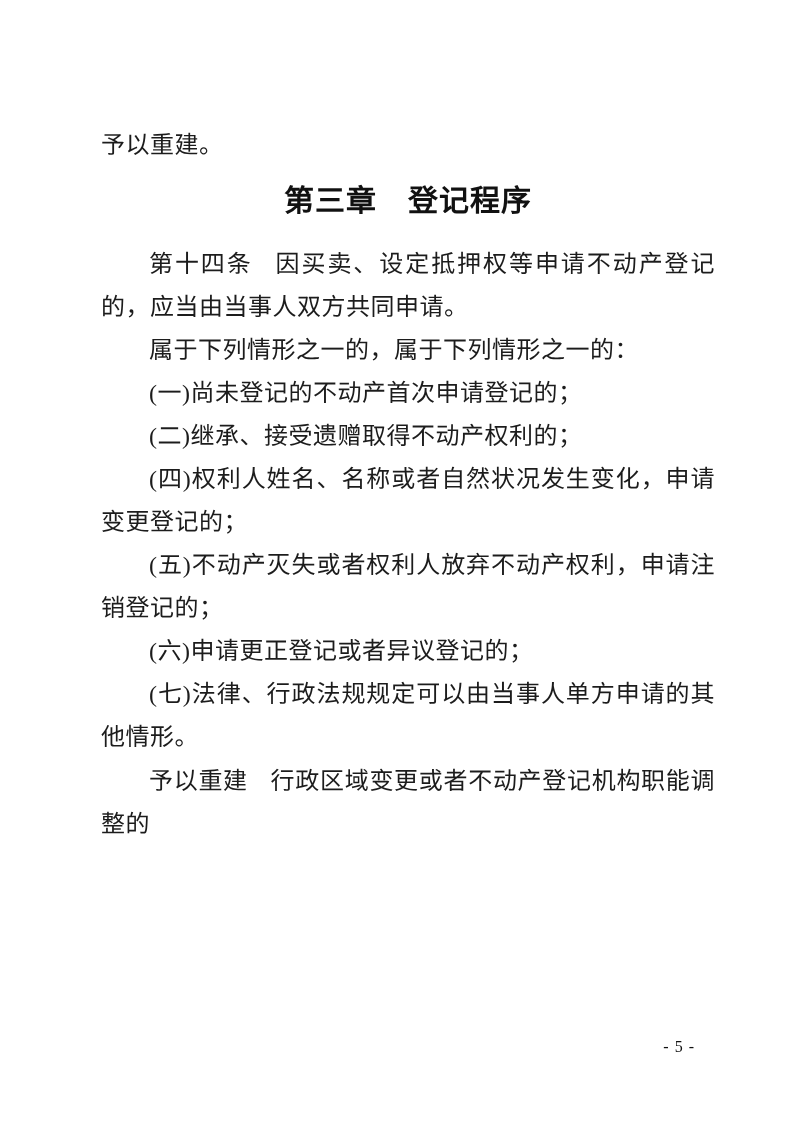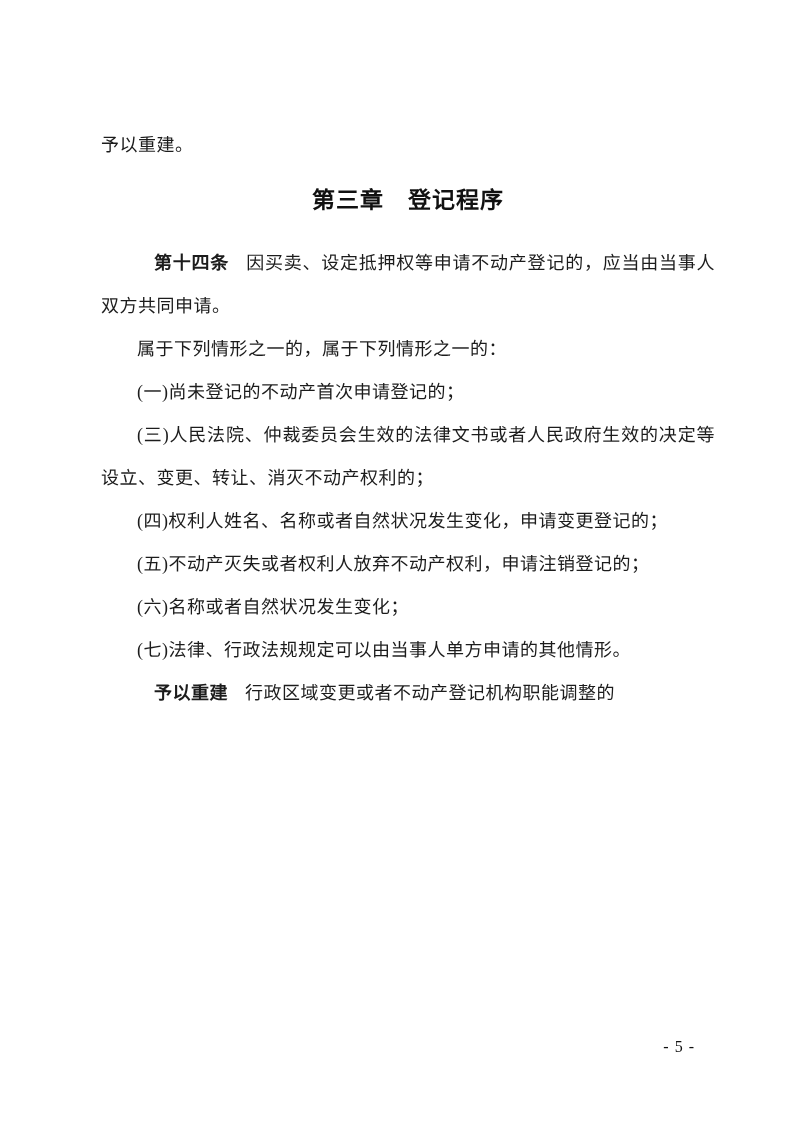--- a/index.html
+++ b/index.html
@@ -17,40 +17,39 @@
     color: #1c1c1c;
   }
   .content {
     position: absolute;
     top: 124px;
     left: 101px;
     width: 614px;
   }
   .para {
     margin: 0;
-    font-size: 18px;
+    font-size: 24px;
     line-height: 43px;
     text-align: justify;
     text-indent: 2em;
     letter-spacing: 0.5px;
   }
   .para.noindent {
     text-indent: 0;
   }
   .term {
     font-family: "Liberation Sans", "DejaVu Sans", sans-serif;
-    font-weight: bold;
+    font-weight: normal;
     margin-right: 0.95em;
-    margin-left: 17px;
   }
   .chapter-heading {
     margin: 12px 0 20px 0;
     font-family: "Liberation Sans", "DejaVu Sans", sans-serif;
     font-weight: bold;
-    font-size: 23px;
+    font-size: 30px;
     line-height: 43px;
     text-align: center;
     letter-spacing: 1px;
     color: #111111;
   }
   .footer {
     position: absolute;
     top: 1036px;
     left: 0;
     right: 98px;
@@ -70,24 +69,24 @@
     <p class="para noindent">予以重建。</p>
 
 
     <h2 class="chapter-heading">第三章　登记程序</h2>
 
     <p class="para"><span class="term">第十四条</span><span>因买卖、设定抵押权等申请不动产登记的，应当由当事人双方共同申请。</span></p>
 
     <p class="para">属于下列情形之一的，属于下列情形之一的：</p>
 
     <p class="para">(一)尚未登记的不动产首次申请登记的；</p>
-    <p class="para">(三)人民法院、仲裁委员会生效的法律文书或者人民政府生效的决定等设立、变更、转让、消灭不动产权利的；</p>
+    <p class="para">(二)继承、接受遗赠取得不动产权利的；</p>
     <p class="para">(四)权利人姓名、名称或者自然状况发生变化，申请变更登记的；</p>
     <p class="para">(五)不动产灭失或者权利人放弃不动产权利，申请注销登记的；</p>
-    <p class="para">(六)名称或者自然状况发生变化；</p>
+    <p class="para">(六)申请更正登记或者异议登记的；</p>
     <p class="para">(七)法律、行政法规规定可以由当事人单方申请的其他情形。</p>
 
     <p class="para"><span class="term">予以重建</span><span>行政区域变更或者不动产登记机构职能调整的</span></p>
 
   </div>
 
   <div class="footer">
     <span>- 5 -</span>
   </div>
 </div>

